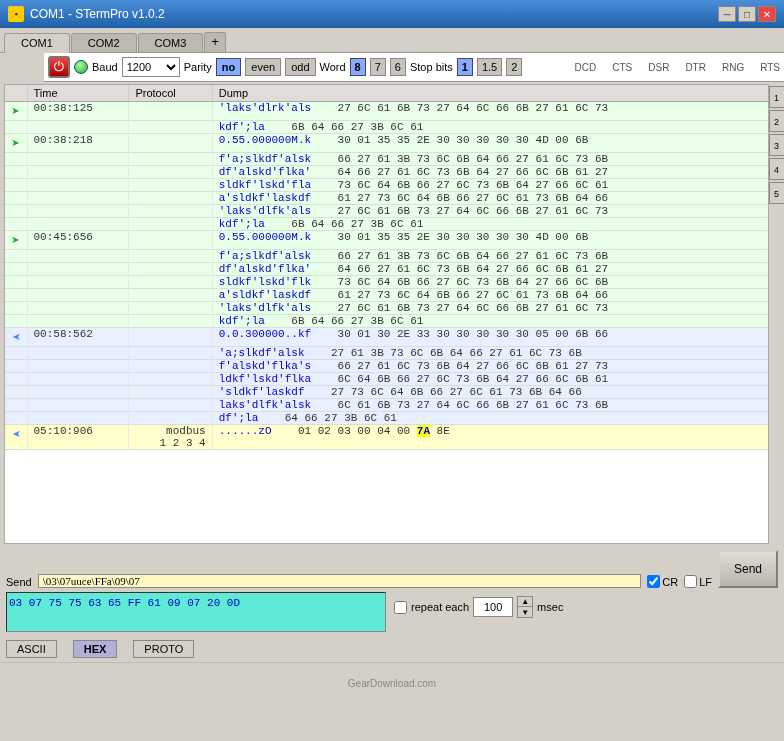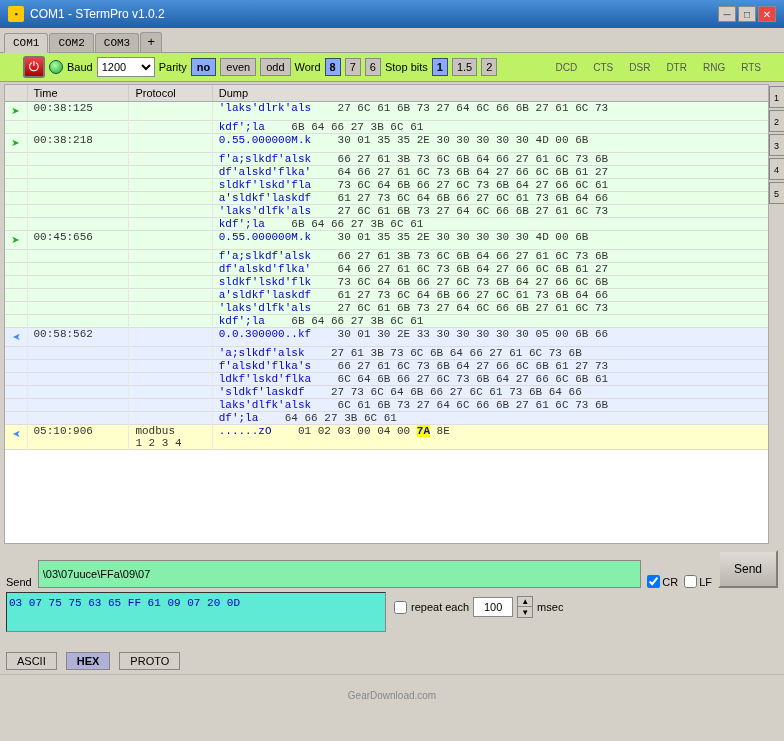--- a/index.html
+++ b/index.html
@@ -29,53 +29,54 @@
     
     #tab-bar {
       background: #d4d0c8;
       padding: 4px 4px 0 4px;
       display: flex;
       align-items: flex-end;
       gap: 1px;
       border-bottom: 1px solid #999;
     }
     .tab {
-      padding: 3px 8px;
+      padding: 3px 16px;
       background: #bdb9b0;
       border: 1px solid #999;
       border-bottom: none;
       font-size: 11px;
-      font-family: Liberation Mono, monospace;
+      font-family: Liberation Sans, sans-serif;
       cursor: pointer;
       border-radius: 3px 3px 0 0;
     }
     .tab.active {
       background: #d4d0c8;
       border-bottom: 1px solid #d4d0c8;
       margin-bottom: -1px;
     }
     .tab-add {
       padding: 2px 6px;
       background: #bdb9b0;
       border: 1px solid #999;
       border-bottom: none;
       font-size: 13px;
       cursor: pointer;
       border-radius: 3px 3px 0 0;
     }
 
     
     #toolbar {
-      background: #bef264;
+      background: #ffffff;
       border-bottom: 1px solid #999;
-      padding: 3px 23px;
+      padding: 3px 4px;
       display: flex;
       align-items: center;
       gap: 4px;
       flex-wrap: nowrap;
+      margin-left: 44px;
     }
     .btn-power {
       width: 22px; height: 22px;
       background: linear-gradient(to bottom, #e44, #a00);
       border: 2px solid #777;
       border-radius: 3px;
       display: flex; align-items: center; justify-content: center;
       cursor: pointer;
     }
     .btn-power::after { content: '⏻'; color: white; font-size: 13px; }
@@ -150,22 +151,22 @@
     
     #bottom-section {
       background: #d4d0c8;
       padding: 4px 6px;
     }
     #send-row {
       display: flex; align-items: flex-end; gap: 6px; margin-bottom: 4px;
     }
     .send-label { font-family: Arial, sans-serif; font-size: 11px; white-space: nowrap; }
     #send-input {
-      flex: 1; height: 28px; border: 1px solid #888; background: #86efac;
-      font-size: 11px; font-family: Liberation Sans, sans-serif; padding: 0 4px;
+      flex: 1; height: 14px; border: 1px solid #888; background: #fef9c3;
+      font-size: 11px; font-family: Liberation Serif, serif; padding: 0 4px;
     }
     .checkbox-group { display: flex; align-items: center; gap: 2px; font-family: Arial, sans-serif; font-size: 11px; }
     .send-btn {
       width: 60px; height: 38px;
       background: linear-gradient(to bottom, #e0ddd8, #b8b4ac);
       border: 2px outset #d4d0c8;
       font-family: Arial, sans-serif; font-size: 12px;
       cursor: pointer;
     }
 
@@ -185,21 +186,21 @@
       display: flex; align-items: center; gap: 4px; font-family: Arial, sans-serif; font-size: 11px;
       margin-top: 4px;
     }
     #repeat-input {
       width: 40px; height: 20px; border: 1px solid #888; background: white;
       font-size: 11px; text-align: center;
     }
 
     
     #mode-btns {
-      display: flex; gap: 9px; margin-top: 20px;
+      display: flex; gap: 16px; margin-top: 8px;
     }
     .mode-btn {
       padding: 2px 10px; border: 1px solid #888;
       background: #d4d0c8; font-family: Arial, sans-serif; font-size: 11px;
       cursor: pointer;
     }
     .mode-btn.active { background: #b0b0d8; font-weight: bold; text-align: center; }
 
     
     #footer {
@@ -417,21 +418,21 @@
           </tr>
           <tr class="bg-blue row-group">
             <td style="text-align: center; padding-top: 1px;"></td>
             <td class="row-time"></td>
             <td class="row-protocol" style="white-space: pre;"></td>
             <td class="row-dump"><span class="dump-text">df';la</span>&nbsp;&nbsp;&nbsp;&nbsp;<span class="dump-hex">64 66 27 3B 6C 61</span></td>
           </tr>
           <tr class="bg-yellow row-group">
             <td style="text-align: center; padding-top: 1px;"><span class="arrow-in" style="display:inline-block;transform:scaleX(-1);">➤</span></td>
             <td class="row-time">05:10:906</td>
-            <td class="row-protocol" style="white-space: pre;">modbus
+            <td class="row-protocol" style="white-space: pre; text-align: right;">modbus
 1 2 3 4</td>
             <td class="row-dump"><span class="dump-text">......zO</span>&nbsp;&nbsp;&nbsp;&nbsp;<span class="dump-hex">01</span> <span class="dump-hex">02</span> <span class="dump-hex">03</span> <span class="dump-hex">00</span> <span class="dump-hex">04</span> <span class="dump-hex">00</span> <span class="highlight-7a">7A</span> <span class="dump-hex">8E</span> </td>
           </tr>
         </tbody>
     </table>
   </div>
 
   <div style="position:absolute; right:0; top:0; width:16px; height:460px; background:#d4d0c8; border-left:1px solid #aaa; display:flex; flex-direction:column; align-items:center; justify-content:flex-start; padding-top:2px; gap:2px;">
     <div class="scroll-num-btn">1</div>
     <div class="scroll-num-btn">2</div>

